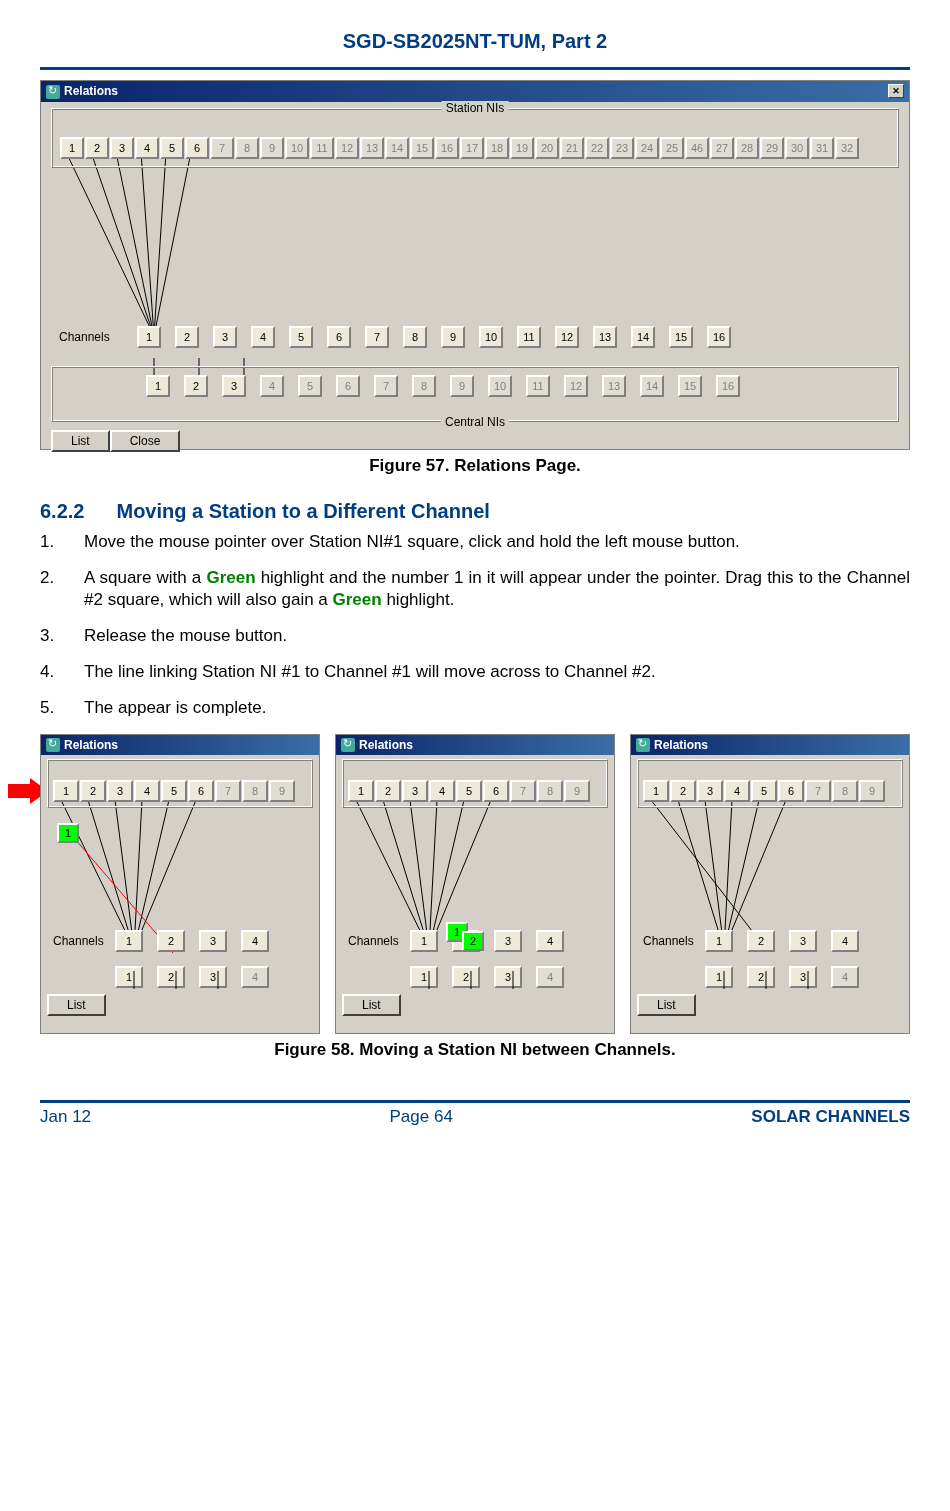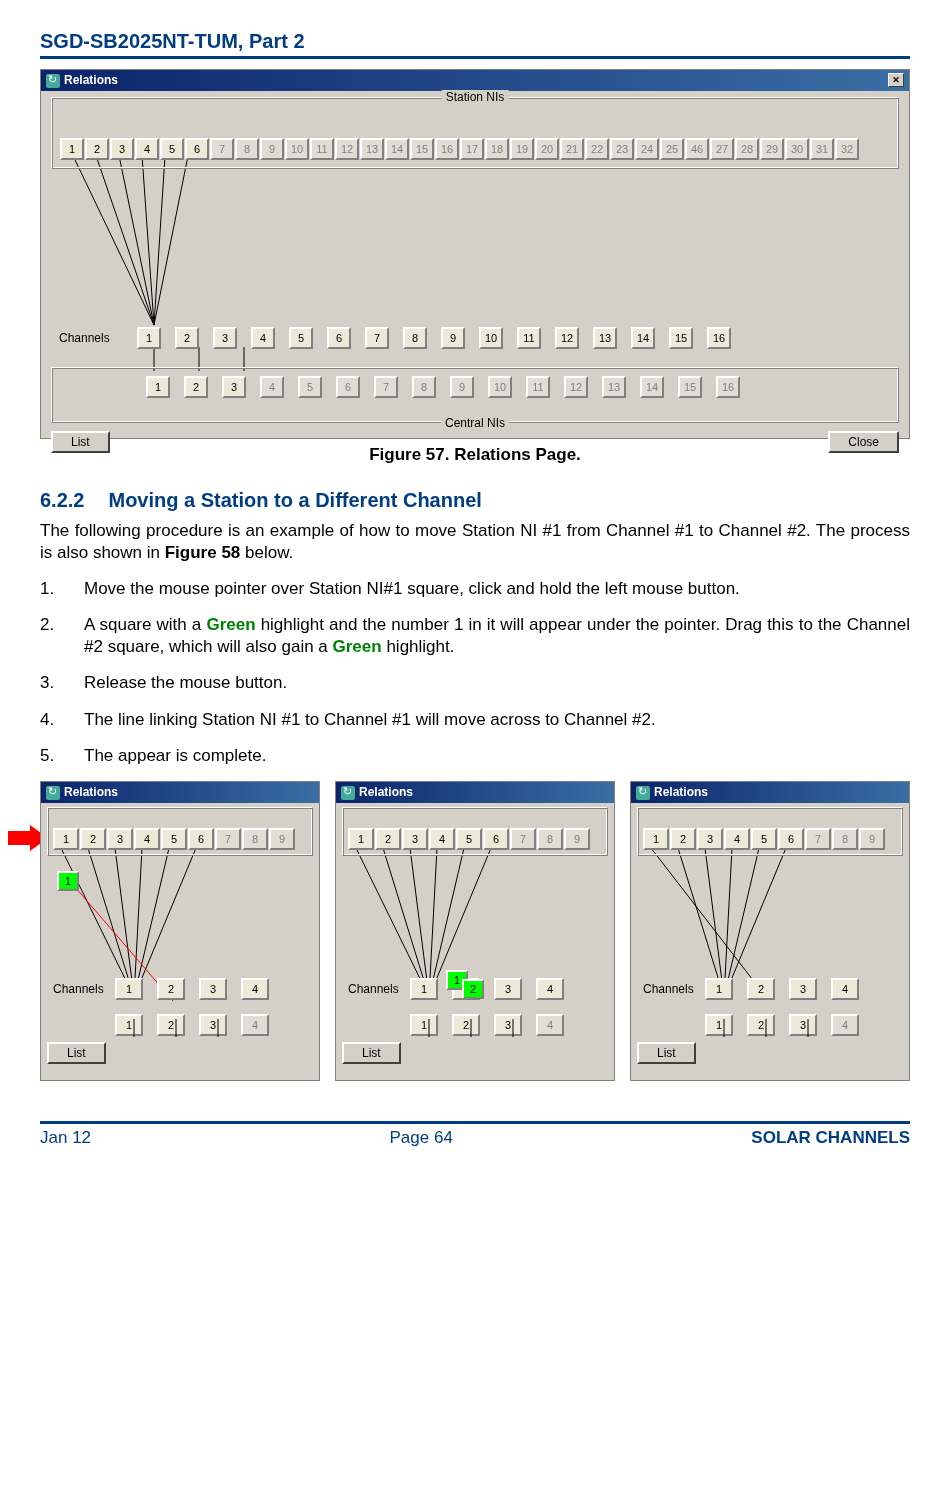--- a/index.html
+++ b/index.html
@@ -1,45 +1,45 @@
 <!DOCTYPE html>
 <html><head>
 <meta charset="utf-8">
 <style>
   * { box-sizing: border-box; margin: 0; padding: 0; }
   body { font-family: Arial, Helvetica, sans-serif; background: #fff; width: 950px; margin: 0 auto; color: #000; }
   .page { padding: 30px 40px 20px 40px; }
-  .header { text-align: left; color: #003d82; font-weight: bold; font-size: 20px; border-bottom: 3px solid #003d82; padding-bottom: 3px; margin-bottom: 10px; }
+  .header { text-align: center; color: #003d82; font-weight: bold; font-size: 20px; border-bottom: 3px solid #003d82; padding-bottom: 14px; margin-bottom: 10px; }
 
   
   .relwin { border: 1px solid #808080; background: #d4d0c8; position: relative; font-family: Tahoma, Arial, sans-serif; }
   .titlebar { background: linear-gradient(to right, #0a246a, #3a6ea5); color: #fff; font-size: 12px; padding: 3px 5px; display: flex; align-items: center; justify-content: space-between; }
   .titlebar .ticon { width: 14px; height: 14px; background: #4a9; border-radius: 2px; display: inline-block; margin-right: 4px; vertical-align: middle; position: relative; }
   .titlebar .ticon::after { content: "↻"; position: absolute; top: -1px; left: 2px; font-size: 11px; color: #fff; }
   .titlebar .ttitle { font-weight: bold; }
   .titlebar .closebtn { width: 16px; height: 14px; background: #d4d0c8; border: 1px solid #fff; border-right-color: #404040; border-bottom-color: #404040; text-align: center; font-size: 10px; line-height: 12px; cursor: pointer; color: #000; font-family: Arial; }
   .titlebar .closebtn::before { content: "✕"; font-weight: bold; font-size: 9px; }
   .winbody { position: relative; padding: 6px; }
-  .groupbox { border: 1px solid #808080; border-top-color: #fff; border-left-color: #fff; box-shadow: inset 1px 1px 0 #808080, inset -1px -1px 0 #fff; padding: 40px 8px 8px 8px; position: relative; margin: 0 4px; }
+  .groupbox { border: 1px solid #808080; border-top-color: #fff; border-left-color: #fff; box-shadow: inset 1px 1px 0 #808080, inset -1px -1px 0 #fff; padding: 28px 8px 8px 8px; position: relative; margin: 0 4px; }
   .groupbox.bottom { padding: 8px 8px 24px 8px; }
   .glabel { position: absolute; left: 50%; transform: translateX(-50%); font-size: 12px; background: #d4d0c8; padding: 0 4px; }
   .glabel.top { top: -8px; }
   .glabel.bot { bottom: -8px; }
   .cellrow { display: flex; gap: 1px; }
   .cell { width: 24px; height: 22px; background: #ece9d8; border: 2px solid; border-color: #fff #808080 #808080 #fff; font-size: 11px; text-align: center; line-height: 18px; cursor: pointer; }
   .cell.dis { color: #808080; background: #e0ddd5; cursor: default; }
   .chanlabel { position: absolute; left: 12px; font-size: 12px; text-align: right; }
   .chanrow { display: flex; gap: 14px; margin-left: 90px; }
-  .bottombar { display: flex; justify-content: space-between; padding: 8px 4px 4px 4px; }
+  .bottombar { display: flex; padding: 8px 4px 4px 4px; }
   .winbtn { background: #d4d0c8; border: 2px solid; border-color: #fff #404040 #404040 #fff; padding: 2px 18px; font-size: 12px; cursor: pointer; }
   .linearea { position: absolute; top: 0; left: 0; pointer-events: none; }
 
   .caption { text-align: center; font-weight: bold; font-size: 17px; margin: 6px 0 24px 0; }
   .sect { color: #003d82; font-weight: bold; font-size: 20px; margin: 20px 0 8px 0; }
-  .sectnum { display: inline-block; margin-right: 24px; }
+  .sectnum { display: inline-block; margin-right: 32px; }
   .para { font-size: 17px; text-align: justify; margin-bottom: 14px; line-height: 1.3; }
   .listitem { font-size: 17px; margin-bottom: 14px; display: flex; line-height: 1.3; text-align: justify; }
   .listitem .num { width: 44px; flex-shrink: 0; }
   .listitem .txt { flex: 1; }
   .green { color: #008000; font-weight: bold; }
 
   .trio { display: flex; justify-content: space-between; gap: 10px; margin-top: 6px; }
   .trio .relwin { width: 280px; }
   .trio .winbody { padding: 4px; }
   .trio .groupbox { padding: 20px 5px 5px 5px; margin: 0 2px; }
@@ -163,23 +163,20 @@
         <button class="winbtn">List</button>
         <button class="winbtn">Close</button>
       </div>
     </div>
   </div>
   <div class="caption">Figure 57.  Relations Page.</div>
 
   <div class="sect">
     <span class="sectnum">6.2.2</span><span>Moving a Station to a Different Channel</span>
   </div>
-  <p class="para">
-    <span>The following procedure is an example of how to move Station NI #1 from Channel #1 to Channel #2.  The process is also shown in </span><b>Figure 58</b><span> below.</span>
-  </p>
   <div class="listitem">
       <span class="num">1.</span>
       <span class="txt">Move the mouse pointer over Station NI#1 square, click and hold the left mouse button.</span>
     </div>
   <div class="listitem">
       <span class="num">2.</span>
       <span class="txt"><span>A square with a </span><span class="green">Green</span><span> highlight and the number 1 in it will appear under the pointer.  Drag this to the Channel #2 square, which will also gain a </span><span class="green">Green</span><span> highlight.</span></span>
     </div>
   <div class="listitem">
       <span class="num">3.</span>
@@ -357,19 +354,20 @@
               <div class="cell">3</div>
               <div class="cell dis">4</div>
             </div>
         </div>
         <div class="bottombar">
             <button class="winbtn">List</button>
           </div>
       </div>
     </div>
   </div>
+  <div class="caption">Figure 58.  Moving a Station NI between Channels.</div>
 
   <div class="footer">
     <span class="left">Jan 12</span>
     <span class="mid">Page 64</span>
     <span class="right">SOLAR CHANNELS</span>
   </div>
 </div>
 
 </body></html>

